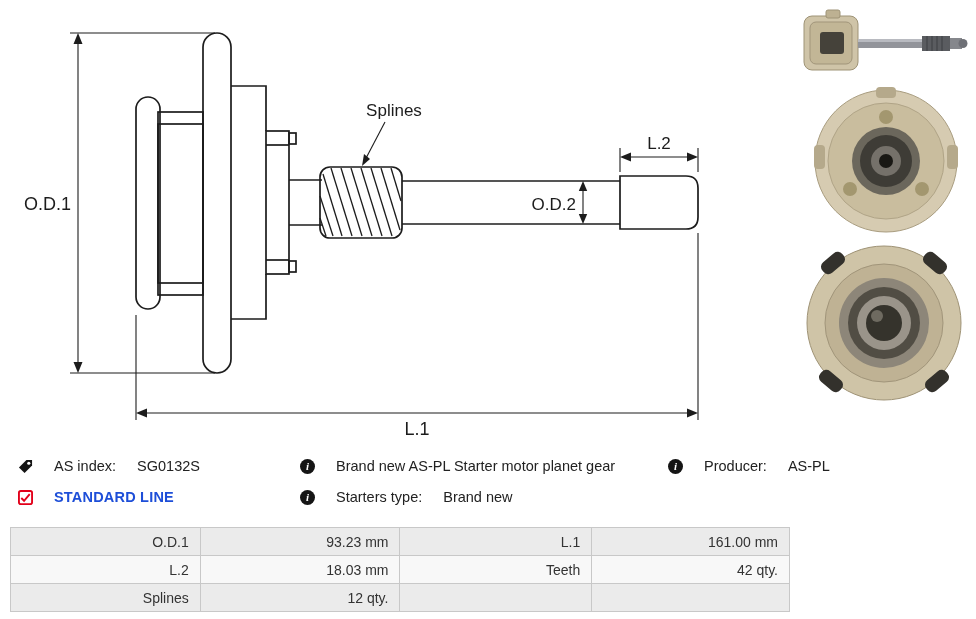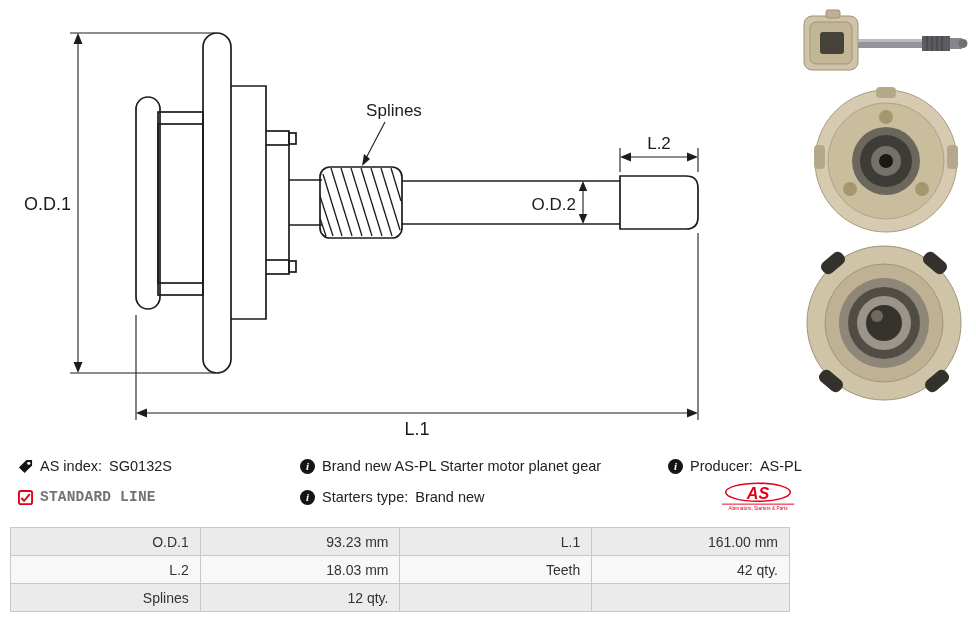--- a/index.html
+++ b/index.html
@@ -7,28 +7,28 @@
     font-family:"Liberation Sans", sans-serif; color:#2e2e2e; }
   .page { position:relative; width:976px; height:619px; background:#fff; overflow:hidden; }
 
   .drawing { position:absolute; left:0; top:0; width:740px; height:445px; }
 
   .photo { position:absolute; }
   .photo-1 { left:800px; top:8px;  width:170px; height:70px; }
   .photo-2 { left:806px; top:85px; width:160px; height:152px; }
   .photo-3 { left:798px; top:242px; width:172px; height:162px; }
 
-  .info-item { position:absolute; display:flex; align-items:center; gap:7px;
+  .info-item { position:absolute; display:flex; align-items:center; gap:21px;
     font-size:14.5px; white-space:nowrap; color:#222; }
   .info-item b { font-weight:normal; }
   .i-icon { display:inline-flex; width:15px; height:15px; border-radius:50%;
     background:#151515; color:#fff; font-family:"Liberation Serif", serif;
     font-style:italic; font-weight:bold; font-size:11px;
     align-items:center; justify-content:center; flex:0 0 15px; }
-  .red-bold { color:#737373; font-weight:bold; letter-spacing:.2px;font-family:Liberation Mono, monospace; }
+  .red-bold { color:#1d4ed8; font-weight:bold; letter-spacing:.2px; }
 
   .logo { position:absolute; left:720px; top:481px; width:76px; height:32px; }
 
   .spec-table { position:absolute; left:10px; top:527px; width:780px;
     border-collapse:collapse; font-size:14px; color:#333; }
   .spec-table td { border:1px solid #c8c8c8; height:28px; padding:0 11px; text-align:right; }
   .spec-table tr.odd  { background:#ebebeb; }
   .spec-table tr.even { background:#f8f8f8; }
   .spec-table td.c1 { width:190px; }
   .spec-table td.c2 { width:200px; }
@@ -189,28 +189,20 @@
     </svg>
     <span class="red-bold">STANDARD LINE</span>
   </div>
 
   <div class="info-item" style="left:300px; top:489px;">
     <span class="i-icon">i</span>
     <span>Starters type:</span>
     <b>Brand new</b>
   </div>
 
-  <div class="logo">
-    <svg viewBox="0 0 80 32" width="76" height="32">
-      <ellipse cx="40" cy="11" rx="34" ry="9.5" fill="none" stroke="#e2001a" stroke-width="1.6"></ellipse>
-      <text x="40" y="18" font-size="17" font-weight="bold" font-style="italic" fill="#e2001a" text-anchor="middle" font-family="Liberation Sans, sans-serif">AS</text>
-      <line x1="2" y1="23.5" x2="78" y2="23.5" stroke="#e2001a" stroke-width="1"></line>
-      <text x="40" y="30" font-size="5" fill="#e2001a" text-anchor="middle" font-family="Liberation Sans, sans-serif">Alternators, Starters &amp; Parts</text>
-    </svg>
-  </div>
 
   <table class="spec-table">
     <tbody>
         <tr class="odd">
       <td class="c1">O.D.1</td>
       <td class="c2">93.23 mm</td>
       <td class="c3">L.1</td>
       <td class="c4">161.00 mm</td>
     </tr>
     <tr class="even">

